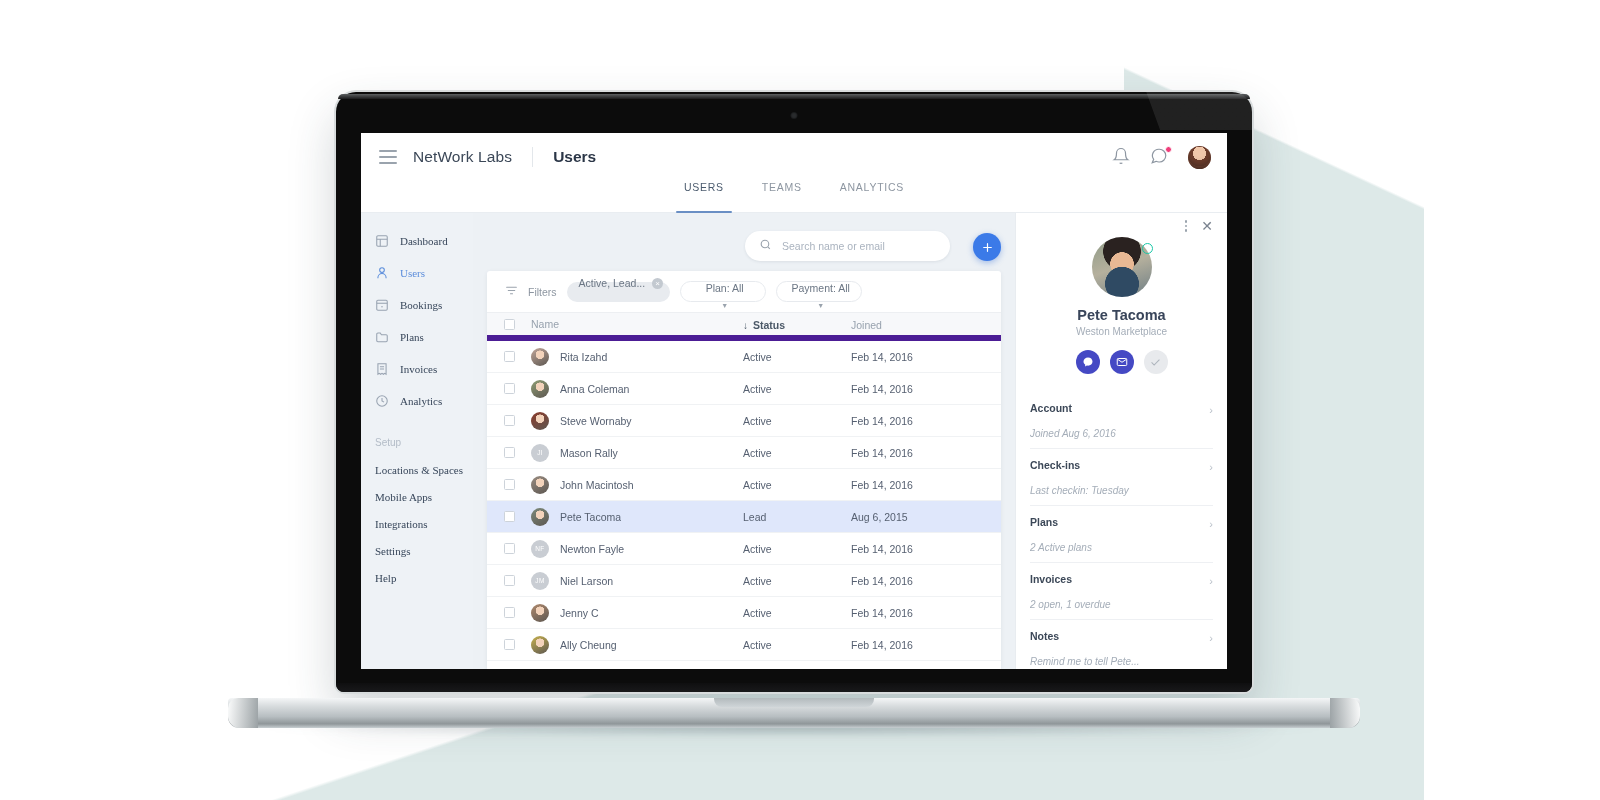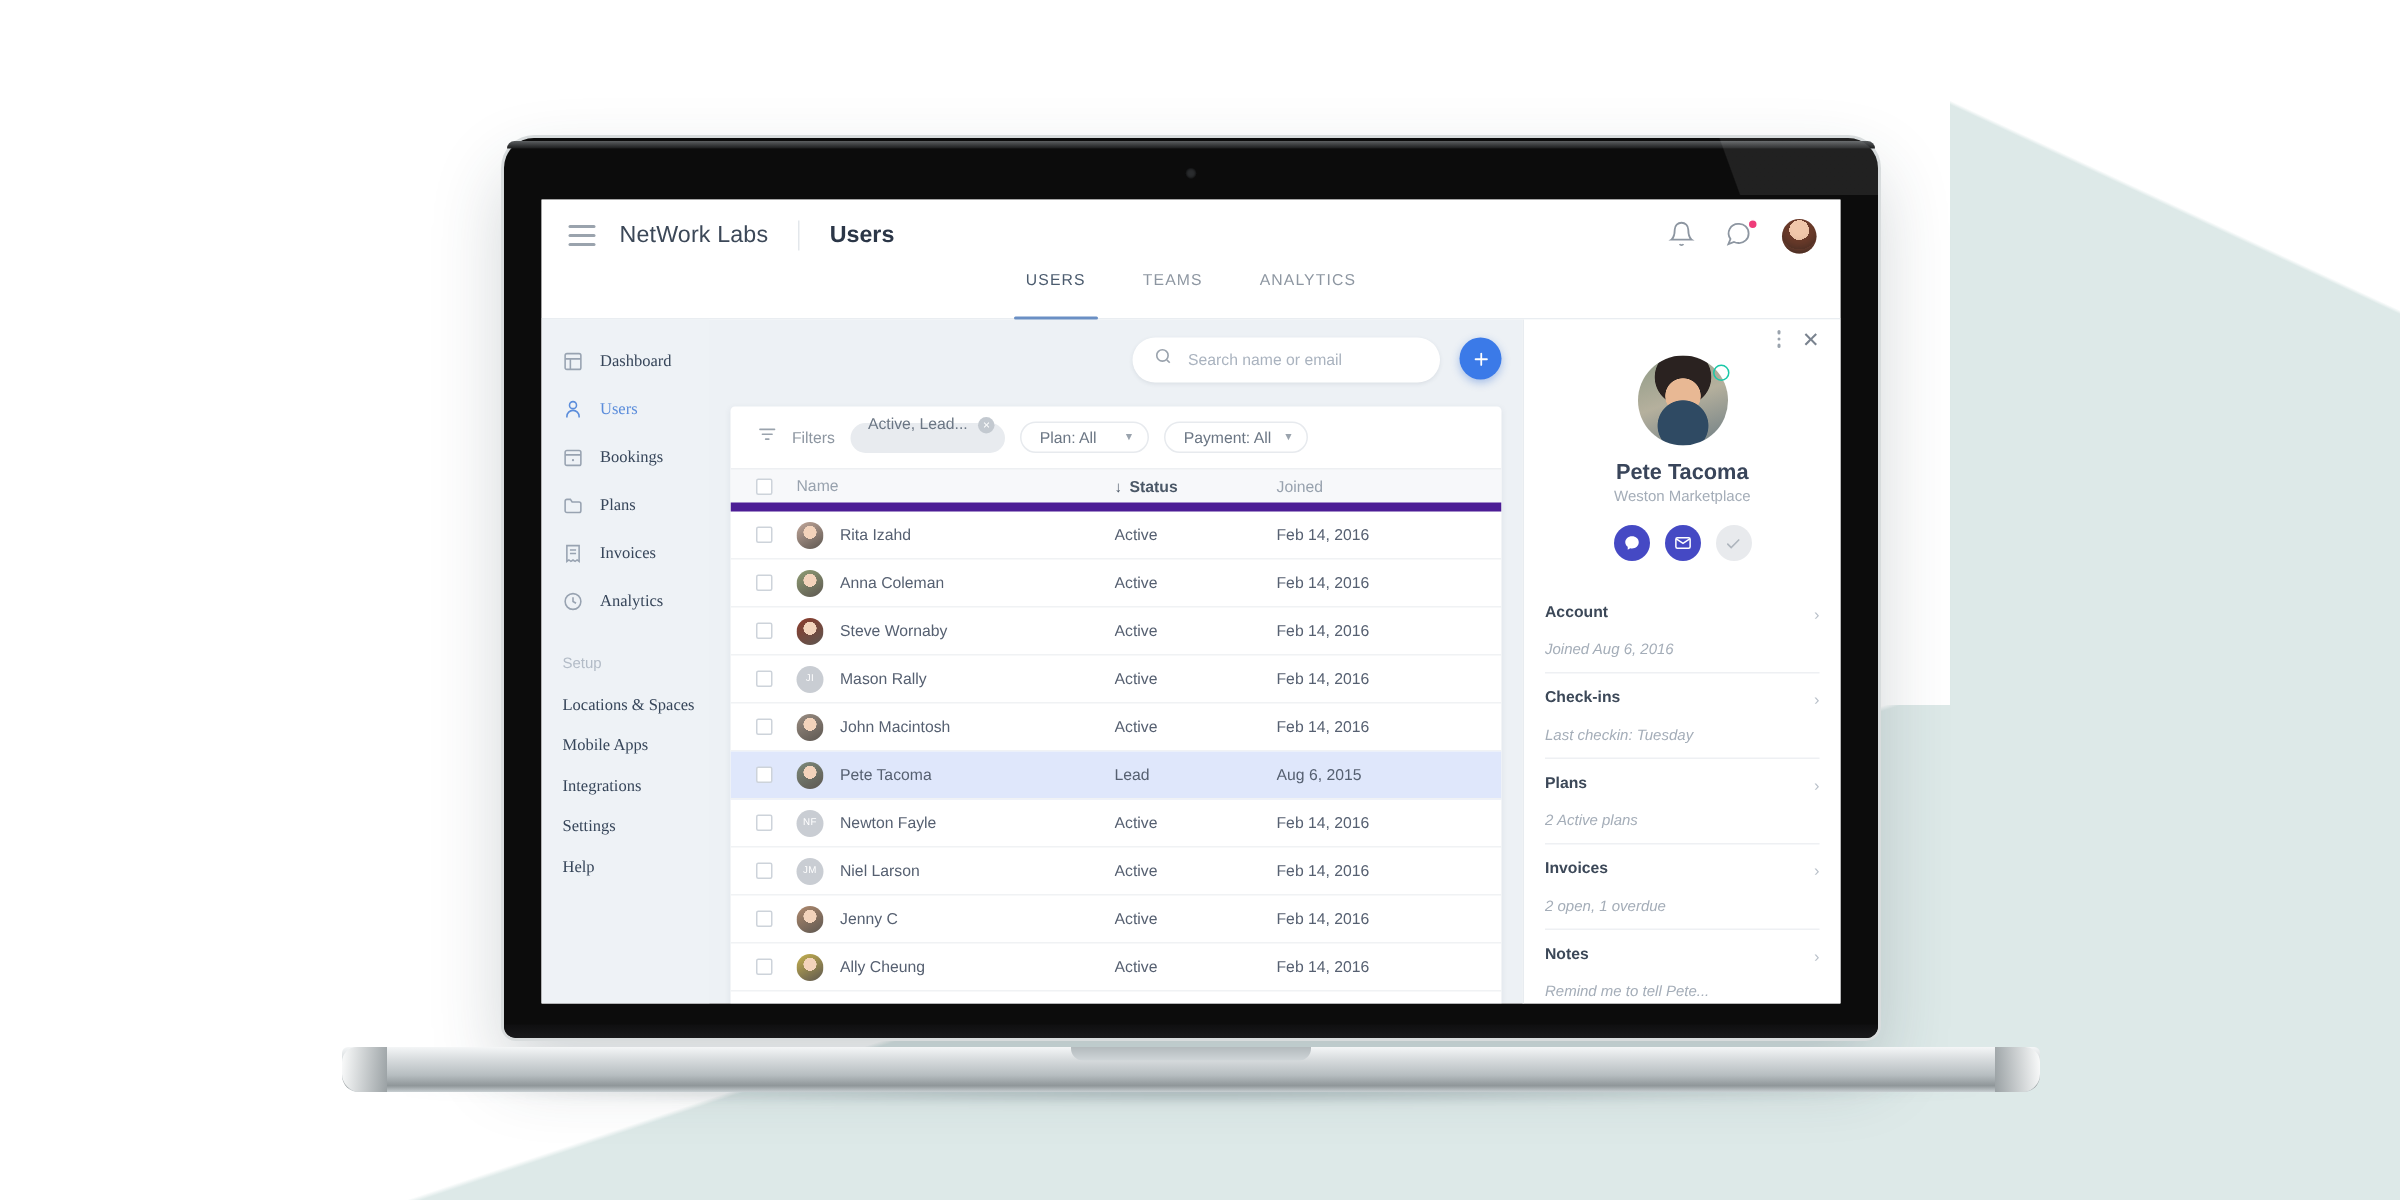--- a/index.html
+++ b/index.html
@@ -5,21 +5,21 @@
   * { box-sizing: border-box; margin: 0; padding: 0; }
   html, body {
     width: 1600px; height: 800px;
     overflow: hidden;
     background: #ffffff;
     font-family: "Liberation Sans", sans-serif;
     -webkit-font-smoothing: antialiased;
   }
 
   
-  #stage { position: relative; width: 1600px; height: 800px; background:#fff; overflow:hidden; }
+  #stage { position: relative; width: 1424px; height: 800px; background:#fff; overflow:hidden; }
   .mint-right {
     position:absolute; right:0; top:0; width:300px; height:800px;
     background: linear-gradient(205deg, #ffffff 0%, #ffffff 22%, #dde9e8 22.3%, #dde9e8 100%);
   }
   .mint-bottom {
     position:absolute; left:0; bottom:0; width:1600px; height:330px;
     background: linear-gradient(-18.5deg, #dde9e8 0%, #dde9e8 51%, #ffffff 51.4%, #ffffff 100%);
   }
 
   
@@ -110,21 +110,21 @@
   .nav-item .nlabel { font-size:11px; color:#37465a; white-space:nowrap;font-family:Liberation Serif, serif; }
   .nav-item.active .nlabel { color:#5b8ddb; }
   .nav-icn { width:14px; height:14px; color:#98a3b1; flex:0 0 14px; }
   .nav-item.active .nav-icn { color:#5b8ddb; }
   .nav-section { font-size:10px; color:#b3bcc7; padding:20px 0 8px 14px; }
   .nav-item.plain { padding-left:14px; height:27px; }
   .nav-item.plain .nlabel { font-size:11px; color:#37465a; }
 
   
   .main { flex:1; padding:12px 14px 0 14px; display:flex; flex-direction:column; min-width:0; }
-  .main-top { display:flex; justify-content:flex-end; align-items:flex-start; gap:13px; height:36px; }
+  .main-top { display:flex; justify-content:flex-end; align-items:flex-end; gap:23px; height:36px; }
   .search {
     width:205px; height:30px; background:#fff; border-radius:16px;
     display:flex; align-items:center; padding:0 14px; gap:10px;
     box-shadow:0 1px 3px rgba(45,65,90,.10);
   }
   .search input { border:0; outline:0; font-size:10.5px; color:#5a6676; background:transparent; width:100%; font-family:inherit; }
   .search input::placeholder { color:#aab3bf; }
   .fab {
     width:28px; height:28px; border-radius:50%; background:#3b7ae8; border:0;
     color:#fff; display:flex; align-items:center; justify-content:center;
@@ -136,21 +136,21 @@
   .filterbar { height:41px; display:flex; align-items:center; gap:10px; padding:0 18px; }
   .filters-lbl { font-size:10.5px; color:#8d96a1; }
   .chip {
     height:20px; border-radius:11px; background:#e8ebef; display:flex; align-items:center;
     gap:7px; padding:0 7px 17px 12px; font-size:10.5px; color:#6b7684; cursor:pointer;
   }
   .chip-x { width:11px; height:11px; border-radius:50%; background:#c3c9d0; color:#fff; font-size:8px; display:flex; align-items:center; justify-content:center; cursor:pointer; }
   .select {
     height:21px; min-width:86px; border-radius:11px; border:1px solid #e7eaee; background:#fff;
     display:flex; align-items:center; justify-content:space-between; padding:0 9px 0 12px;
-    font-size:10.5px; color:#6b7684; cursor:pointer; gap:8px;
+    font-size:10.5px; color:#6b7684; cursor:pointer; gap:8px;flex-direction:column;
   }
   .caret { font-size:7px; color:#9aa3ad; }
 
   .thead { height:29px; background:#f7f8fa; border-top:1px solid #edeff2; border-bottom:6px solid #4c1d95; display:flex; align-items:center; }
   .row { height:32px; display:flex; align-items:center; border-bottom:1px solid #f0f2f4; }
   .row.selected { background:#dfe7fb; }
   .c-check { width:44px; display:flex; justify-content:center; flex:0 0 44px; }
   .cbox { width:11px; height:11px; border:1px solid #cdd3da; border-radius:1.5px; background:#fff; cursor:pointer; }
   .c-name { flex:1 1 auto; display:flex; align-items:center; gap:11px; min-width:0; padding-right:8px; }
   .c-status { width:108px; flex:0 0 108px; }

